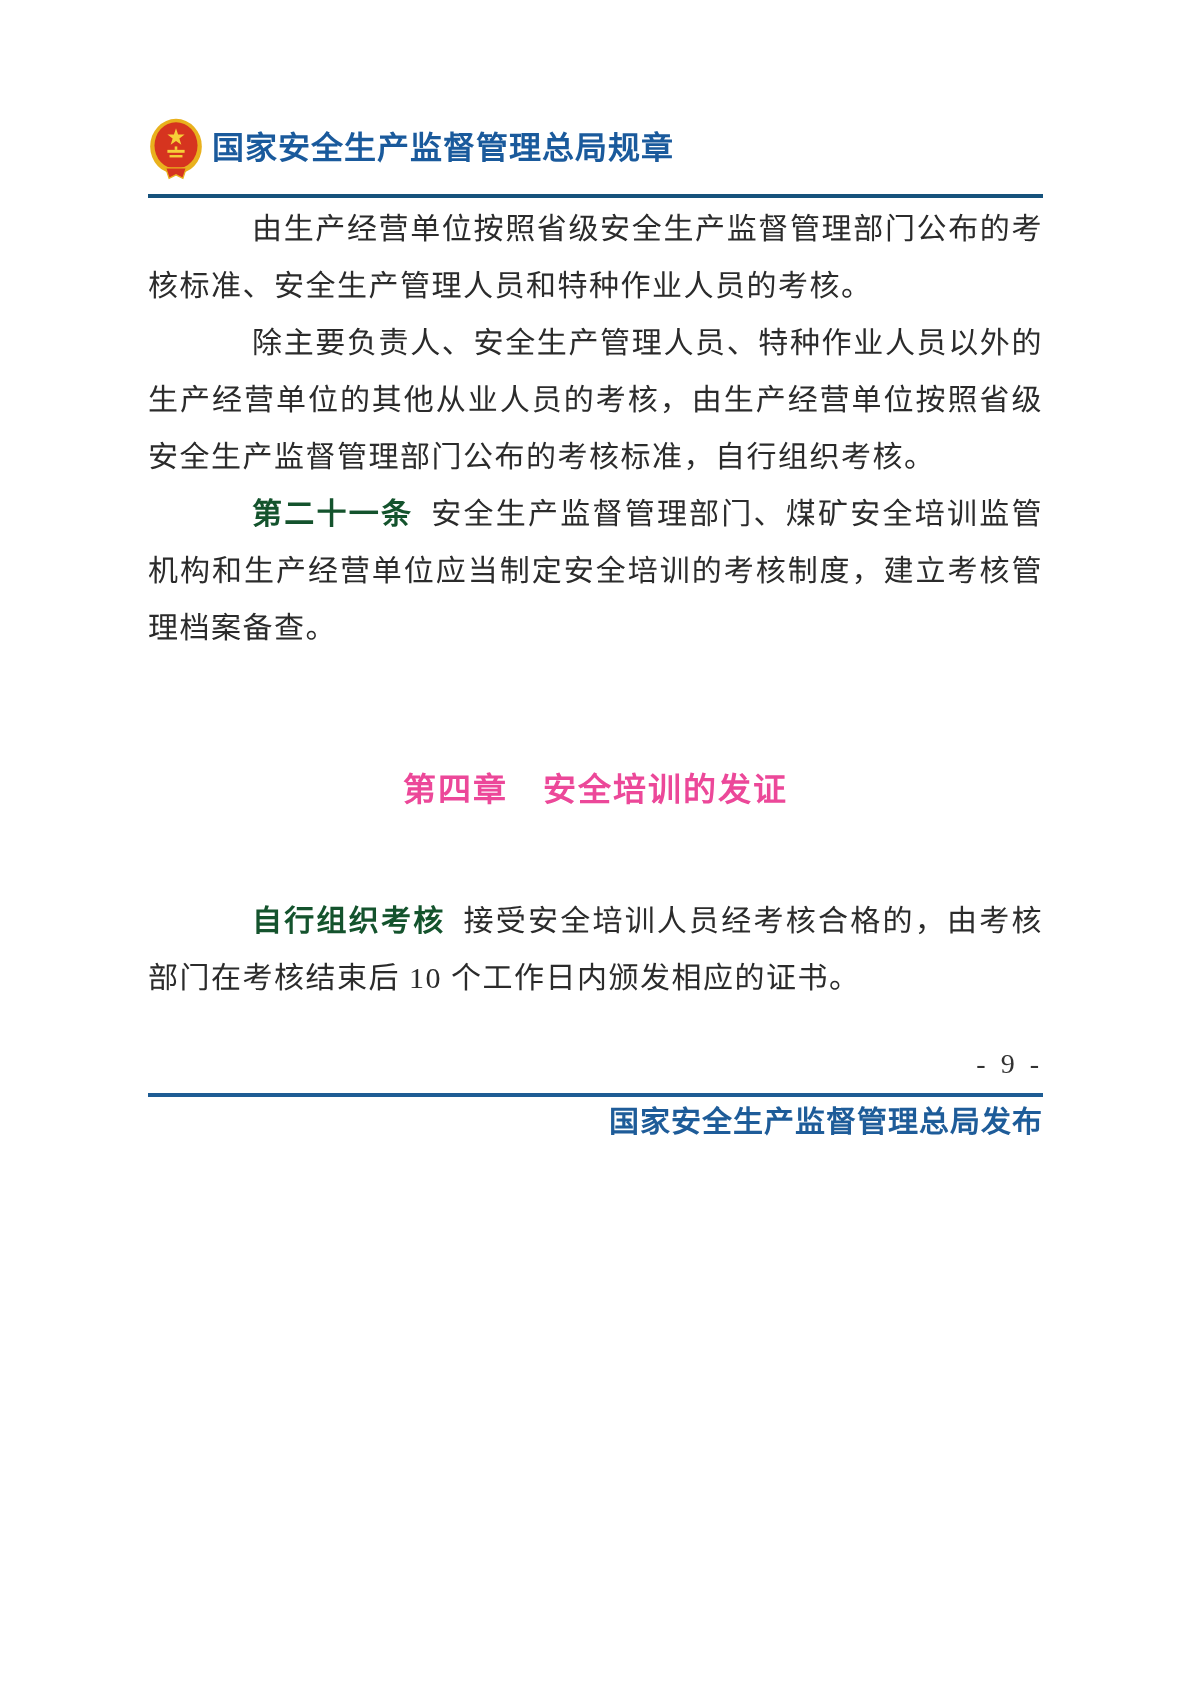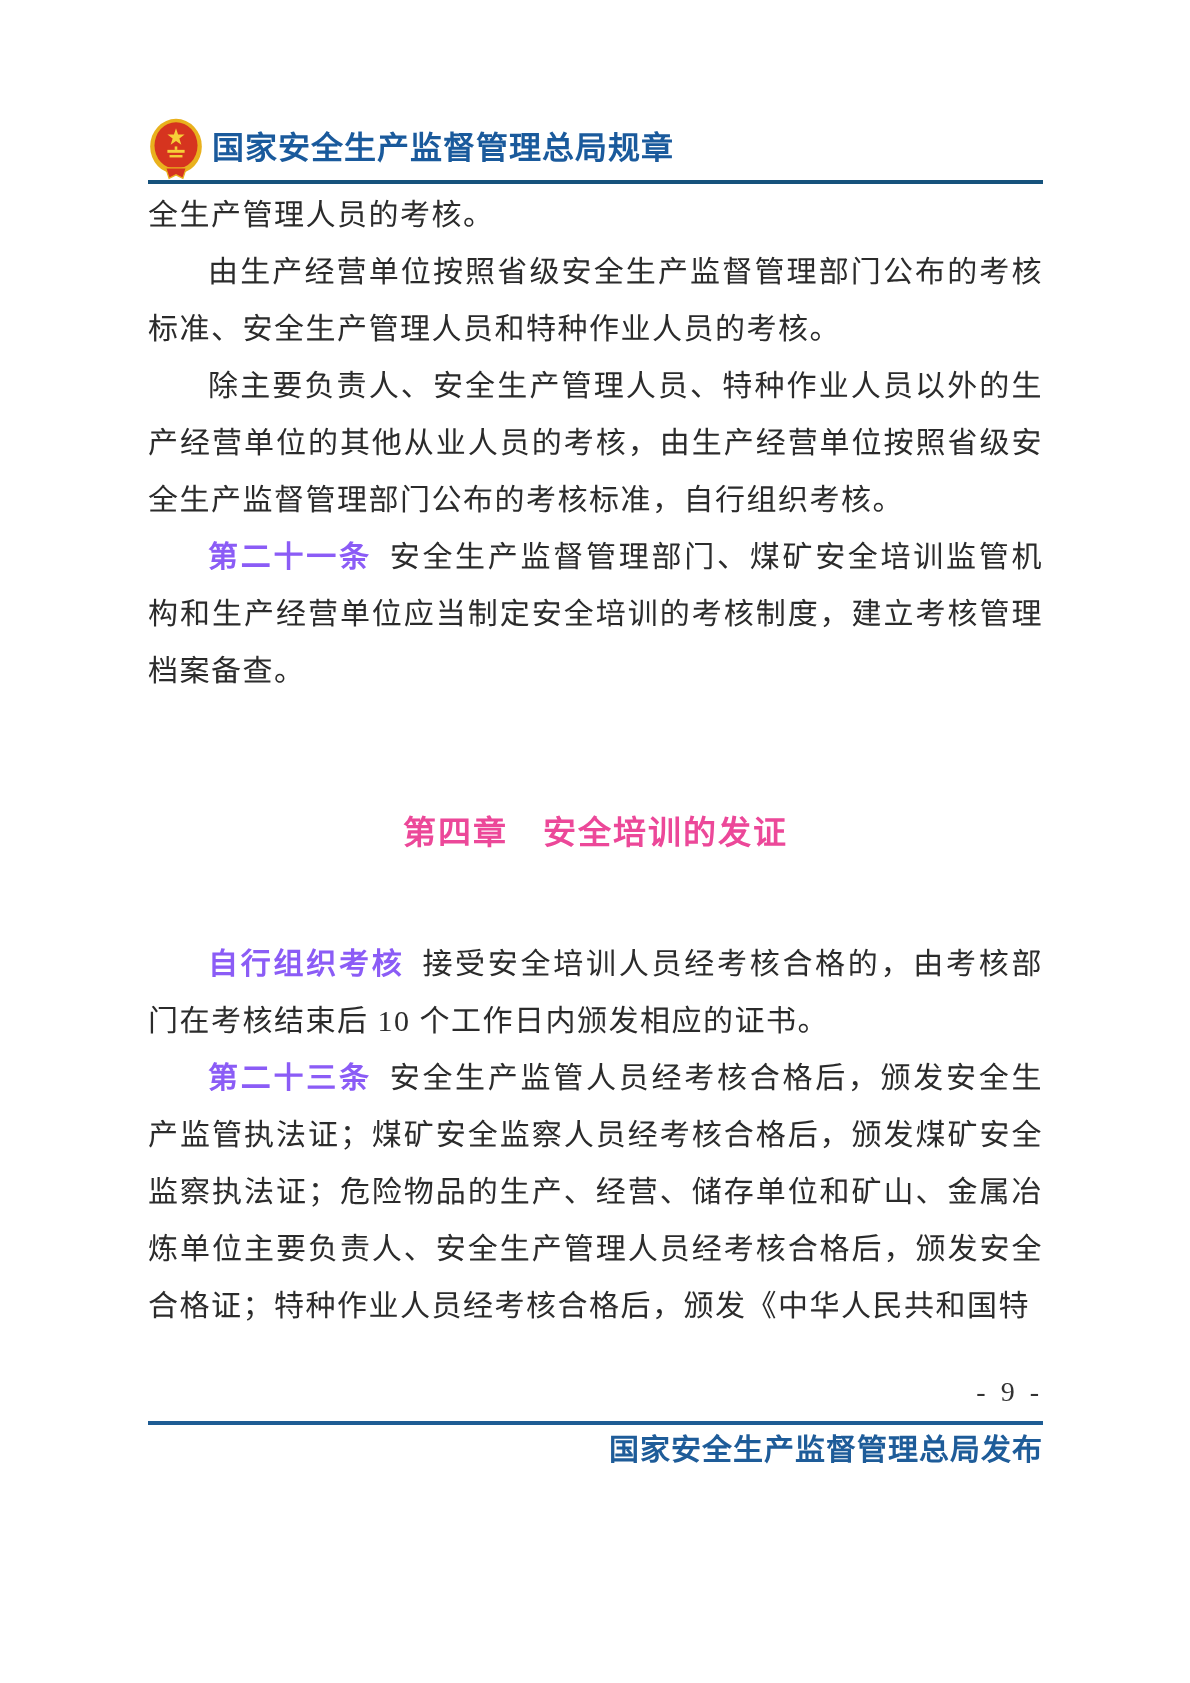--- a/index.html
+++ b/index.html
@@ -10,20 +10,21 @@
     background:#ffffff;
     box-sizing:border-box;
     padding:118px 147px 0 148px;
     font-family:"Liberation Serif","DejaVu Serif",serif;
     color:#2b2b2b;
     overflow:hidden;
   }
   
   .doc-header{
     display:flex;align-items:center;gap:8px;
+    padding-bottom:14px;
     border-bottom:4px solid #16527c;
   }
   .emblem{width:56px;height:62px;flex:0 0 auto;}
   .doc-header-title{
     font-family:"Liberation Serif","DejaVu Serif",serif;
     font-weight:bold;
     font-size:32px;
     letter-spacing:1px;
     color:#1a5a9c;
     line-height:1.1;
@@ -35,21 +36,22 @@
     font-size:30px;
     line-height:57px;
     letter-spacing:1.5px;
     text-align:justify;
   }
   .body-para{margin:0;text-indent:2em;}
   .body-para.no-indent{text-indent:0;}
   .para-lead{
     font-family:"Liberation Sans","DejaVu Sans",sans-serif;
     font-weight:bold;
-    color:#8b5cf6;
+    color:#14532d;
+    margin-left:44px;
   }
   .para-lead:not(:empty){margin-right:0.6em;}
   .chapter-heading{
     margin:112px 0 80px 0;
     text-align:center;
     text-indent:0;
     font-family:"Liberation Sans","DejaVu Sans",sans-serif;
     font-weight:bold;
     font-size:33px;
     line-height:44px;
@@ -93,33 +95,31 @@
       <rect x="22" y="37" width="20" height="3.4" fill="#f6d038"></rect>
       <rect x="24.5" y="43" width="15" height="2.8" fill="#f6d038"></rect>
       <rect x="30.5" y="33" width="3" height="4" fill="#f6d038"></rect>
       <path d="M20 58 L44 58 L40 70 L32 66 L24 70 Z" fill="#d6341f" stroke="#e9b11d" stroke-width="1.5"></path>
     </svg>
     <div class="doc-header-title">国家安全生产监督管理总局规章</div>
   </div>
 
   <div class="doc-body">
 
-    <p class="body-para no-indent"><span class="para-lead"></span><span class="para-text">全生产管理人员的考核。</span></p>
 
     <p class="body-para"><span class="para-lead"></span><span class="para-text">由生产经营单位按照省级安全生产监督管理部门公布的考核标准、安全生产管理人员和特种作业人员的考核。</span></p>
 
     <p class="body-para"><span class="para-lead"></span><span class="para-text">除主要负责人、安全生产管理人员、特种作业人员以外的生产经营单位的其他从业人员的考核，由生产经营单位按照省级安全生产监督管理部门公布的考核标准，自行组织考核。</span></p>
 
     <p class="body-para"><span class="para-lead">第二十一条</span><span class="para-text">安全生产监督管理部门、煤矿安全培训监管机构和生产经营单位应当制定安全培训的考核制度，建立考核管理档案备查。</span></p>
 
     <p class="body-para chapter-heading">第四章　安全培训的发证</p>
 
     <p class="body-para"><span class="para-lead">自行组织考核</span><span class="para-text">接受安全培训人员经考核合格的，由考核部门在考核结束后 10 个工作日内颁发相应的证书。</span></p>
 
-    <p class="body-para"><span class="para-lead">第二十三条</span><span class="para-text">安全生产监管人员经考核合格后，颁发安全生产监管执法证；煤矿安全监察人员经考核合格后，颁发煤矿安全监察执法证；危险物品的生产、经营、储存单位和矿山、金属冶炼单位主要负责人、安全生产管理人员经考核合格后，颁发安全合格证；特种作业人员经考核合格后，颁发《中华人民共和国特</span></p>
 
   </div>
 
   <div class="page-number">- 9 -</div>
   <div class="footer-rule"></div>
   <div class="doc-footer-publisher">国家安全生产监督管理总局发布</div>
 
 </div>
 
 </body></html>

